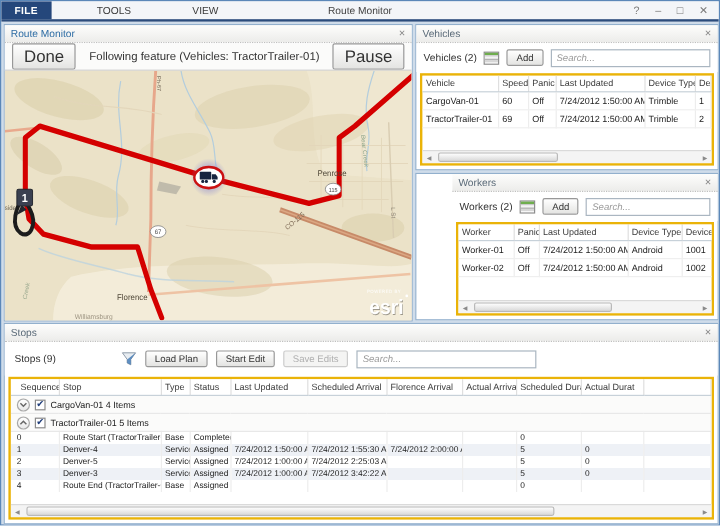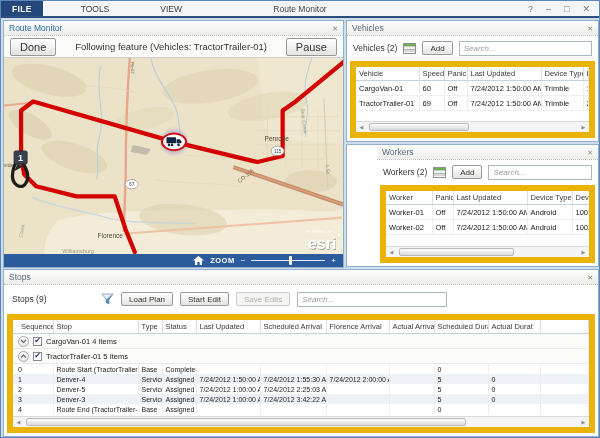--- a/index.html
+++ b/index.html
@@ -22,21 +22,21 @@
   .panel-title.blue { color:#2e6da4; }
   .panel-close { margin-left:auto; font-size:7px; color:#8a8a8a; line-height:1; }
 
   #rm-panel { left:2px; top:19px; width:341px; height:248px; }
   #vehicles-panel { left:345px; top:19px; width:253px; height:122px; }
   #workers-panel  { left:345px; top:143px; width:253px; height:123px;padding-left:30px; }
   #stops-panel    { left:2px; top:268px; width:596px; height:168px; }
 
   .rm-toolbar { flex:0 0 22px; background:#fbfbfa; border-bottom:1px solid #cfcfcf; display:flex; align-items:center; padding:0 6px; }
   .rm-status { flex:1; text-align:center; font-size:9.5px; color:#333; }
-  .btn { font-size:11px; color:#333; background:linear-gradient(#ffffff,#e4e4e2); border:1px solid #989898; border-radius:2px; padding:2px 9px; white-space:nowrap; }
+  .btn { font-size:14px; color:#333; background:linear-gradient(#ffffff,#e4e4e2); border:1px solid #989898; border-radius:2px; padding:2px 9px; white-space:nowrap; }
   .btn.small { font-size:8px; padding:1.5px 7px; }
   .btn.disabled { color:#b0b0b0; border-color:#cccccc; background:#f4f4f3; }
 
   
   .map { position:relative; flex:1; overflow:hidden; background:#ebe2c8; }
   .map svg { display:block; width:100%; height:100%; }
   .zoombar { flex:0 0 13px; background:#2b5b9d; display:flex; align-items:center; font-size:8px; color:#fff; padding:0 7px; }
   .zoombar .grp { margin-left:auto; display:flex; align-items:center; gap:6px; }
   .zoom-track { position:relative; width:74px; height:1px; background:#e8eef6; }
   .zoom-handle { position:absolute; left:38px; top:-4px; width:3px; height:9px; background:#fff; border-radius:1px; }
@@ -47,21 +47,21 @@
   .count-label { font-size:8.5px; color:#333; white-space:nowrap; }
   .layer-icon { width:13px; height:11px; border:1px solid #8e8e8e; background:#fff; display:flex; flex-direction:column; }
   .layer-icon i { display:block; flex:1; }
   .layer-icon i.g { background:#6fae4e; }
   .layer-icon i.w { background:#f4f4f4; border-top:1px solid #c9c9c9; }
   .layer-icon i.d { background:#d7d7d7; border-top:1px solid #b3b3b3; }
   .search { flex:1; min-width:0; border:1px solid #aab6c1; font-size:8px; font-style:italic; color:#666; padding:2px 4px; background:#fff; outline:none; }
   .search::placeholder { color:#9a9a9a; font-style:italic; }
 
   
-  .grid-wrap { flex:1; margin:1px 3px 3px 3px; border:6px solid #eab308; background:#fff; position:relative; overflow:hidden; }
+  .grid-wrap { flex:1; margin:1px 3px 3px 3px; border:2px solid #eab308; background:#fff; position:relative; overflow:hidden; }
   table { border-collapse:collapse; table-layout:fixed; width:100%; }
   th { font-weight:normal; text-align:left; font-size:7.5px; color:#3a3a3a; border-right:1px solid #dfdfdf; border-bottom:1px solid #c7d1d9; padding:2px 3px; white-space:nowrap; overflow:hidden; background:#fff; }
   td { font-size:7px; color:#222; padding:1.5px 3px; border-right:1px solid #ededed; white-space:nowrap; overflow:hidden; }
   .vw-grid td { font-size:7.5px; padding:2.5px 3px; border-bottom:1px solid #efefef; }
   .stops-grid tr.alt td { background:#eef1f6; }
   .group-row td { background:#fbfbfa; border-bottom:1px solid #e8e8e8; font-size:7.5px; color:#222; }
   .group-cell { display:flex; align-items:center; gap:4px; padding-left:2px; }
   .chev-btn { width:11px; height:11px; border:1px solid #a8a8a8; border-radius:50%; background:linear-gradient(#fff,#e8e8e8); display:inline-flex; align-items:center; justify-content:center; }
   .checkbox { width:9px; height:9px; border:1px solid #8a8a8a; background:#fff; display:inline-flex; align-items:center; justify-content:center; font-size:8px; color:#1f3d7a; line-height:1; }
 
@@ -202,33 +202,20 @@
 
         <g>
           <text x="300" y="173" font-size="3.6" fill="#fff" opacity="0.95" letter-spacing="0.4">POWERED BY</text>
           <text x="302.6" y="189.6" font-size="16" font-weight="bold" fill="#9a9documents080" opacity="0.35">esri</text>
           <text x="302" y="189" font-size="16" font-weight="bold" fill="#fff">esri</text>
           <circle cx="333" cy="175" r="1.1" fill="#fff"></circle>
         </g>
       </svg>
     </div>
 
-    <div class="zoombar">
-      <div class="grp">
-        <svg class="home" width="11" height="9" viewBox="0 0 11 9">
-          <path d="M5.5,0 L11,4.5 L9,4.5 L9,9 L6.7,9 L6.7,6 L4.3,6 L4.3,9 L2,9 L2,4.5 L0,4.5 Z" fill="#fff"></path>
-        </svg>
-        <span class="zoom-label">ZOOM</span>
-        <span>−</span>
-        <div class="zoom-track">
-          <div class="zoom-handle"></div>
-        </div>
-        <span>+</span>
-      </div>
-    </div>
   </div>
 
   <div class="panel" id="vehicles-panel">
     <div class="panel-header">
       <span class="panel-title">Vehicles</span>
       <span class="panel-close">✕</span>
     </div>
     <div class="list-toolbar">
       <span class="count-label">Vehicles (2)</span>
       <span class="layer-icon">

